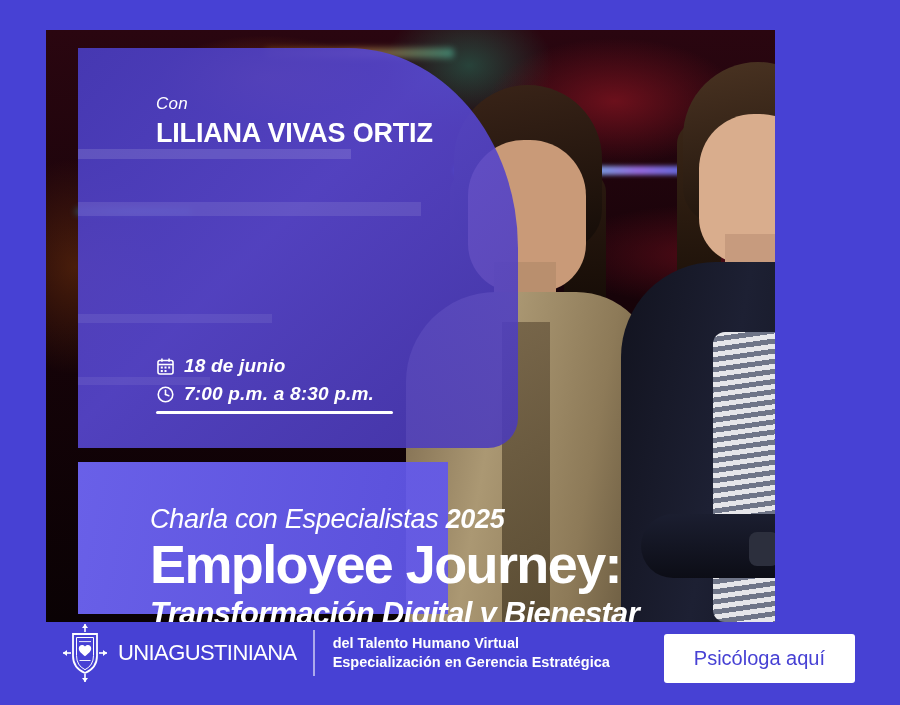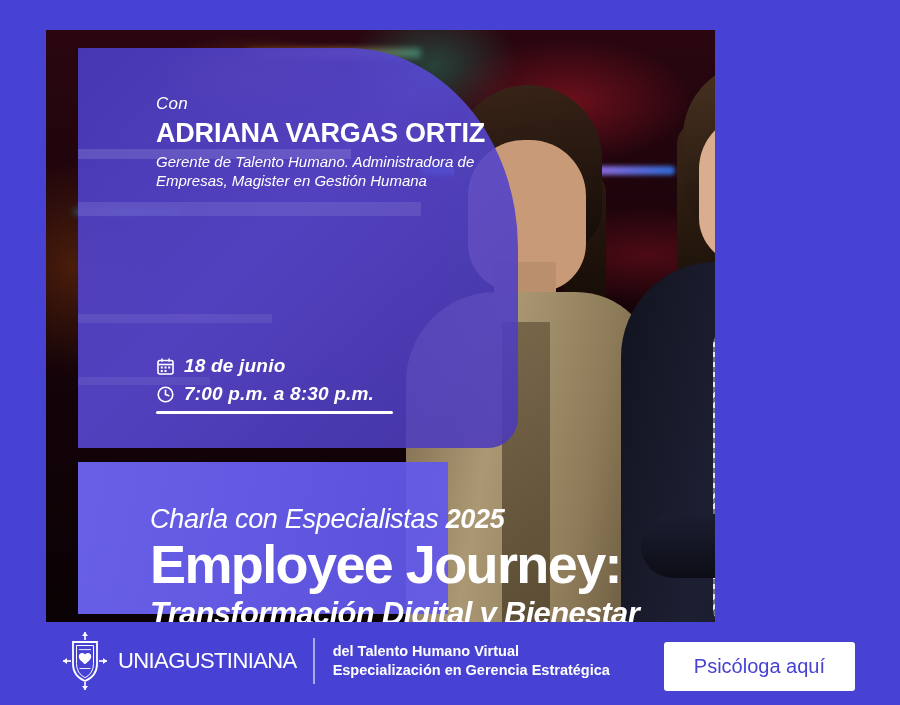--- a/index.html
+++ b/index.html
@@ -9,21 +9,21 @@
     background:#4741d4;
     font-family:"Liberation Sans", sans-serif;
     overflow:hidden;
     position:relative;
   }
 
   
   .hero {
     position:absolute;
     left:46px; top:30px;
-    width:669px; height:592px;
+    width:729px; height:592px;
     overflow:hidden;
     background:#d946ef;
   }
 
   
   .backdrop {
     position:absolute; inset:0;
     background:
       radial-gradient(ellipse 180px 90px at 78% 12%, rgba(120,18,30,.85), transparent 70%),
       radial-gradient(ellipse 200px 70px at 90% 38%, rgba(90,12,24,.8), transparent 72%),
@@ -193,21 +193,21 @@
     font-size:54px; font-weight:700; letter-spacing:-1.6px;
     line-height:1.02; white-space:nowrap;
   }
   .title-sub {
     font-size:31px; font-weight:700; font-style:italic;
     letter-spacing:-.7px; margin-top:4px; white-space:nowrap;
   }
 
   
   .footer {
-    position:absolute; left:0; bottom:8px;
+    position:absolute; left:0; bottom:16px;
     width:900px; height:73px;
     display:flex; align-items:center;
   }
   .logo-block {
     display:flex; align-items:center; gap:10px;
     margin-left:62px;
   }
   .wordmark {
     color:#fff; font-size:22px; letter-spacing:-.6px; font-weight:400;
   }
@@ -263,22 +263,21 @@
     </div>
   </div>
 
   <div class="panel-top"></div>
   <div class="panel-bottom"></div>
 
   <div class="speakers">
     <div class="con">Con</div>
 
     <div>
-      <div class="sp-name">ADRIANA VARGAS ORTIZ</div>
-      <div class="sp-role">Gerente de Talento Humano. Administradora de Empresas, Magister en Gestión Humana</div>
+      <div class="sp-name">LILIANA VIVAS ORTIZ</div>
     </div>
 
   </div>
 
   <div class="when">
     <div class="when-row">
       <svg width="19" height="19" viewBox="0 0 24 24">
         <rect x="2.5" y="4.5" width="19" height="17" rx="2.5" fill="none" stroke="#fff" stroke-width="2"></rect>
         <line x1="2.5" y1="9.5" x2="21.5" y2="9.5" stroke="#fff" stroke-width="2"></line>
         <line x1="7.5" y1="2" x2="7.5" y2="6" stroke="#fff" stroke-width="2"></line>

